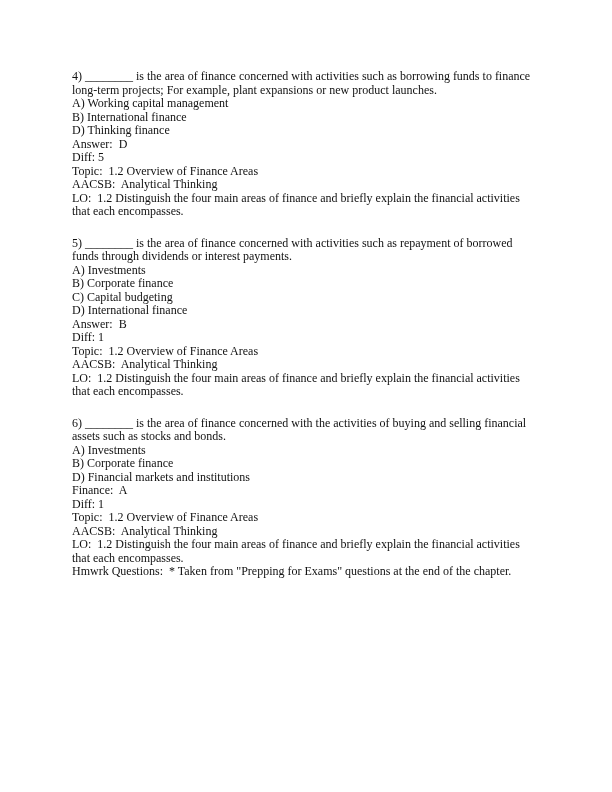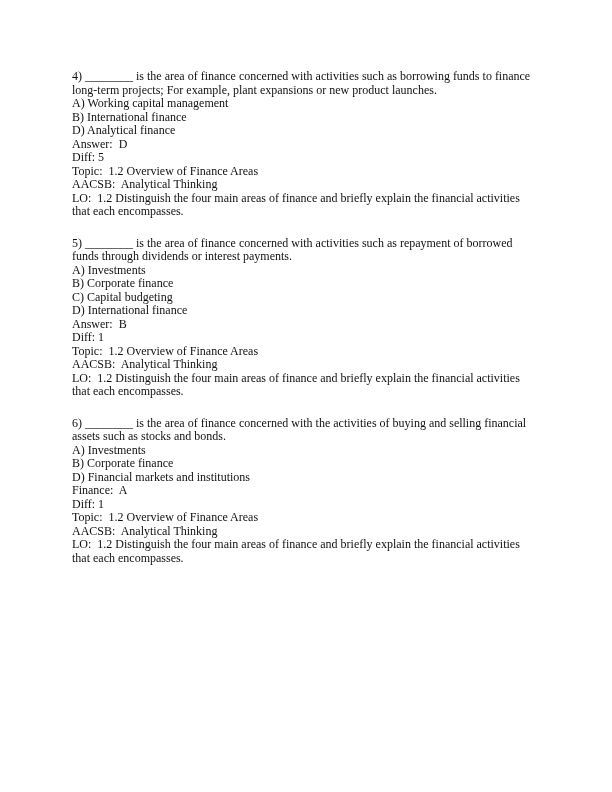--- a/index.html
+++ b/index.html
@@ -71,21 +71,21 @@
 <body>
 
 <div class="page">
 
   <div class="content" id="questions">
       <div class="question-block">
         <div class="line">4) ________ is the area of finance concerned with activities such as borrowing funds to finance</div>
         <div class="line">long-term projects; For example, plant expansions or new product launches.</div>
         <div class="line">A) Working capital management</div>
         <div class="line">B) International finance</div>
-        <div class="line">D) Analytical finance</div>
+        <div class="line">D) Thinking finance</div>
         <div class="line">Answer:  D</div>
         <div class="line">Diff: 5</div>
         <div class="line">Topic:  1.2 Overview of Finance Areas</div>
         <div class="line">AACSB:  Analytical Thinking</div>
         <div class="line">LO:  1.2 Distinguish the four main areas of finance and briefly explain the financial activities</div>
         <div class="line">that each encompasses.</div>
       </div>
       <div class="question-block">
         <div class="line">5) ________ is the area of finance concerned with activities such as repayment of borrowed</div>
         <div class="line">funds through dividends or interest payments.</div>
@@ -105,20 +105,21 @@
         <div class="line">assets such as stocks and bonds.</div>
         <div class="line">A) Investments</div>
         <div class="line">B) Corporate finance</div>
         <div class="line">D) Financial markets and institutions</div>
         <div class="line">Finance:  A</div>
         <div class="line">Diff: 1</div>
         <div class="line">Topic:  1.2 Overview of Finance Areas</div>
         <div class="line">AACSB:  Analytical Thinking</div>
         <div class="line">LO:  1.2 Distinguish the four main areas of finance and briefly explain the financial activities</div>
         <div class="line">that each encompasses.</div>
+        <div class="line">Hmwrk Questions:  * Taken from "Prepping for Exams" questions at the end of the chapter.</div>
       </div>
     </div>
 
   <div class="page-number">5</div>
 
   <div class="logo" style="background: rgb(20, 21, 31);">
     <span class="logo-plus" style="color: rgb(141, 126, 240);">+</span>
     <span class="logo-study" style="color: #86efac;">Study</span>
     <span class="logo-xy" style="color: rgb(155, 141, 242);">XY</span>
   </div>

